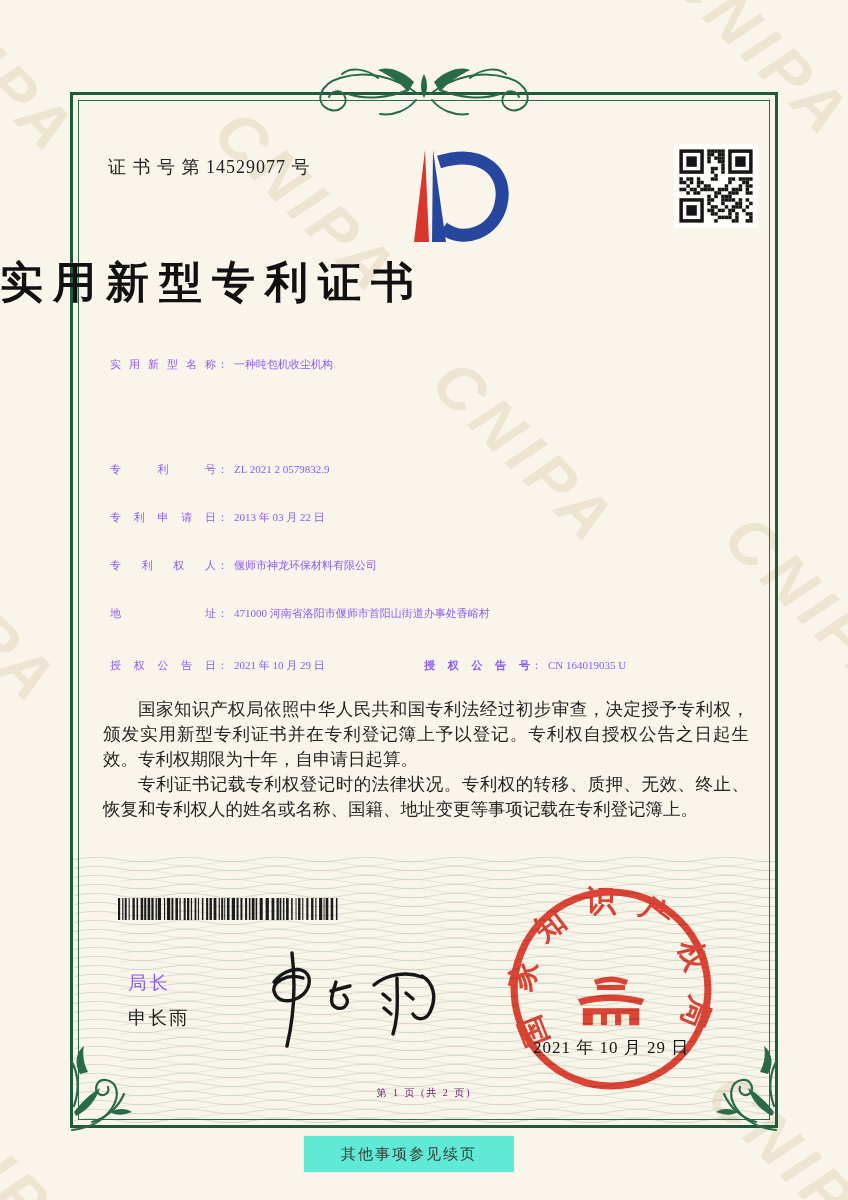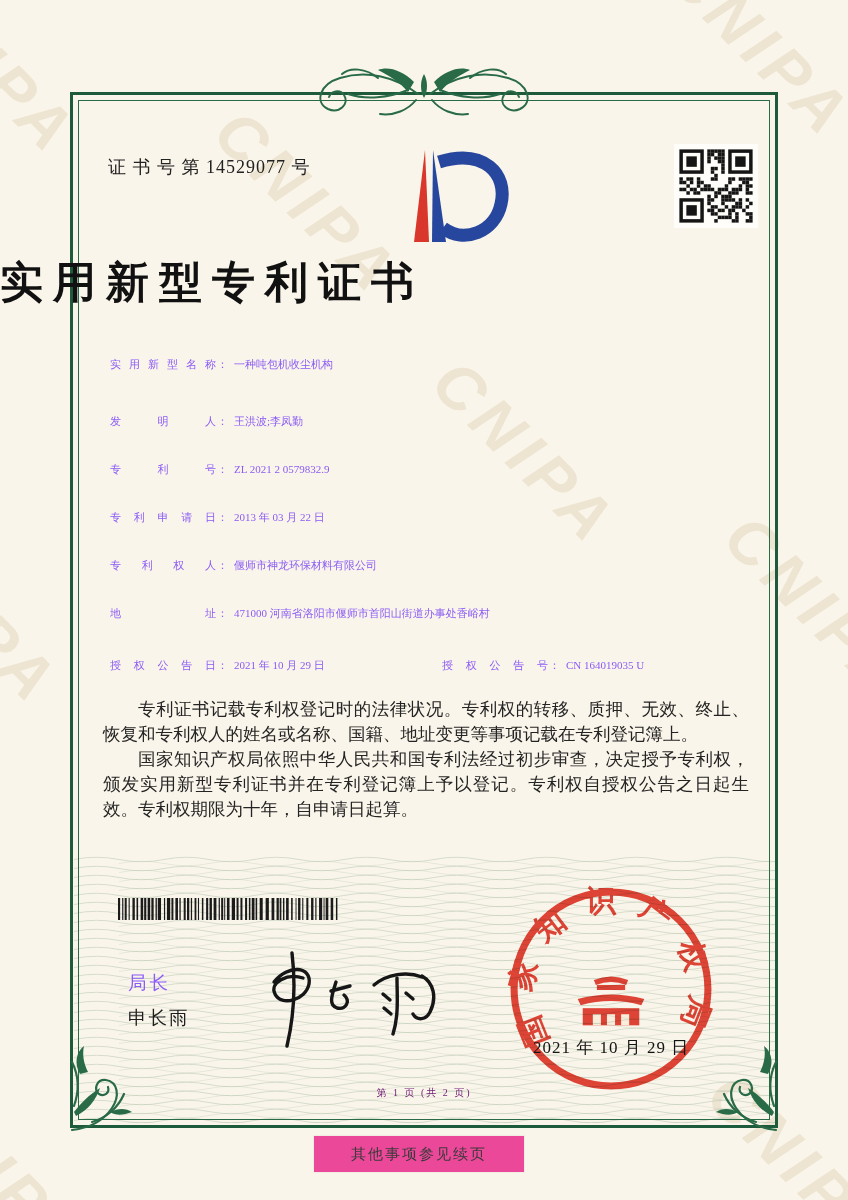--- a/index.html
+++ b/index.html
@@ -27,37 +27,37 @@
   .cert-no{position:absolute;left:108px;top:147px;font-size:18px;letter-spacing:1px;z-index:3;color:#222;margin-top:8px;}
   .logo{position:absolute;left:346px;top:142px;z-index:3;}
   .qr{position:absolute;left:674px;top:144px;z-index:3;background:#fefdf9;padding:2px;}
   .title{position:absolute;left:0;top:254px;width:100%;text-align:left;
     font-size:43px;font-weight:600;letter-spacing:10px;color:#111;z-index:3;}
   
   .field-row{position:absolute;left:110px;font-size:11px;white-space:nowrap;z-index:3;color:#8b5cf6;}
   .field-label{display:inline-block;width:106px;text-align:justify;text-align-last:justify;}
   .colon{display:inline-block;margin:0 6px 0 1px;}
   .value-inline{display:inline-block;width:176px;}
-  .gz{margin-left:32px;}
+  .gz{margin-left:14px;font-weight:bold;}
   
   .body-text{position:absolute;left:103px;top:697px;width:646px;font-size:17.5px;
     line-height:25px;text-align:justify;z-index:3;color:#242424;}
   .body-text p{margin:0;text-indent:2em;}
   
   .barcode{position:absolute;left:118px;top:898px;z-index:4;}
   .sig-title{position:absolute;left:128px;top:970px;font-size:18.5px;letter-spacing:3px;z-index:4;color:#8b5cf6;}
   .sig-name{position:absolute;left:128px;top:1005px;font-size:18.5px;letter-spacing:2px;z-index:4;color:#1d1d1d;}
   .sig-script{position:absolute;left:236px;top:948px;z-index:4;}
   .seal{position:absolute;left:505px;top:883px;width:212px;height:212px;z-index:5;mix-blend-mode:multiply;}
   .seal-date{position:absolute;left:505px;top:1036px;width:212px;text-align:center;
     font-size:17px;letter-spacing:1px;color:#141414;z-index:6;white-space:nowrap;}
   .page-num{position:absolute;left:0;top:1086px;width:100%;text-align:center;
     font-size:10px;letter-spacing:2px;z-index:4;color:#701a75;}
-  .note-box{position:absolute;left:314px;top:1136px;width:210px;height:36px;
-    background:#ec4899;display:flex;align-items:center;justify-content:center;
+  .note-box{position:absolute;left:304px;top:1136px;width:210px;height:36px;
+    background:#5eead4;display:flex;align-items:center;justify-content:center;
     font-size:15px;letter-spacing:2px;color:#3a3a3a;z-index:3;
     box-shadow:0 0 0 1px rgba(120,110,90,.06);}
 </style>
 </head>
 <body>
 
 <div class="page">
 
   <div class="wm" style="left:-70px;top:-45px">CNIPA</div>
   <div class="wm" style="left:252px;top:95px">CNIPA</div>
@@ -278,42 +278,39 @@
         <rect x="6.7" y="54.3" width="17" height="17" fill="#fefdf9"></rect>
         <rect x="10.1" y="57.7" width="10.2" height="10.2" fill="#151515"></rect>
       </g>
   </svg>
 
   <div class="title">实用新型专利证书</div>
 
   <div class="field-row" style="top:357px">
     <span class="field-label">实用新型名称</span><span class="colon">：</span><span class="value">一种吨包机收尘机构</span>
   </div>
-  <div class="field-row" style="top:414px">
-    <span class="field-label">发明人</span><span class="colon">：</span><span class="value">王洪波;李凤勤</span>
-  </div>
   <div class="field-row" style="top:462px">
     <span class="field-label">专利号</span><span class="colon">：</span><span class="value">ZL 2021 2 0579832.9</span>
   </div>
   <div class="field-row" style="top:510px">
     <span class="field-label">专利申请日</span><span class="colon">：</span><span class="value">2013 年 03 月 22 日</span>
   </div>
   <div class="field-row" style="top:558px">
     <span class="field-label">专利权人</span><span class="colon">：</span><span class="value">偃师市神龙环保材料有限公司</span>
   </div>
   <div class="field-row" style="top:606px">
     <span class="field-label">地址</span><span class="colon">：</span><span class="value">471000 河南省洛阳市偃师市首阳山街道办事处香峪村</span>
   </div>
   <div class="field-row" style="top:658px">
     <span class="field-label">授权公告日</span><span class="colon">：</span><span class="value value-inline">2021 年 10 月 29 日</span><span class="field-label gz">授权公告号</span><span class="colon">：</span><span class="value">CN 164019035 U</span>
   </div>
 
   <div class="body-text">
+    <p>国家知识产权局依照中华人民共和国专利法经过初步审查，决定授予专利权，颁发实用新型专利证书并在专利登记簿上予以登记。专利权自授权公告之日起生效。专利权期限为十年，自申请日起算。</p>
     <p>专利证书记载专利权登记时的法律状况。专利权的转移、质押、无效、终止、恢复和专利权人的姓名或名称、国籍、地址变更等事项记载在专利登记簿上。</p>
-    <p>国家知识产权局依照中华人民共和国专利法经过初步审查，决定授予专利权，颁发实用新型专利证书并在专利登记簿上予以登记。专利权自授权公告之日起生效。专利权期限为十年，自申请日起算。</p>
   </div>
 
   <svg class="barcode" width="222" height="22" viewBox="0 0 222 22">
     <g id="barcode-bars">
         <rect x="0.00" y="0" width="2.13" height="22" fill="#1b1b1b"></rect>
         <rect x="4.16" y="0" width="1.19" height="22" fill="#1b1b1b"></rect>
         <rect x="6.69" y="0" width="2.01" height="22" fill="#1b1b1b"></rect>
         <rect x="10.61" y="0" width="1.10" height="22" fill="#1b1b1b"></rect>
         <rect x="14.44" y="0" width="2.37" height="22" fill="#1b1b1b"></rect>
         <rect x="18.51" y="0" width="1.61" height="22" fill="#1b1b1b"></rect>

